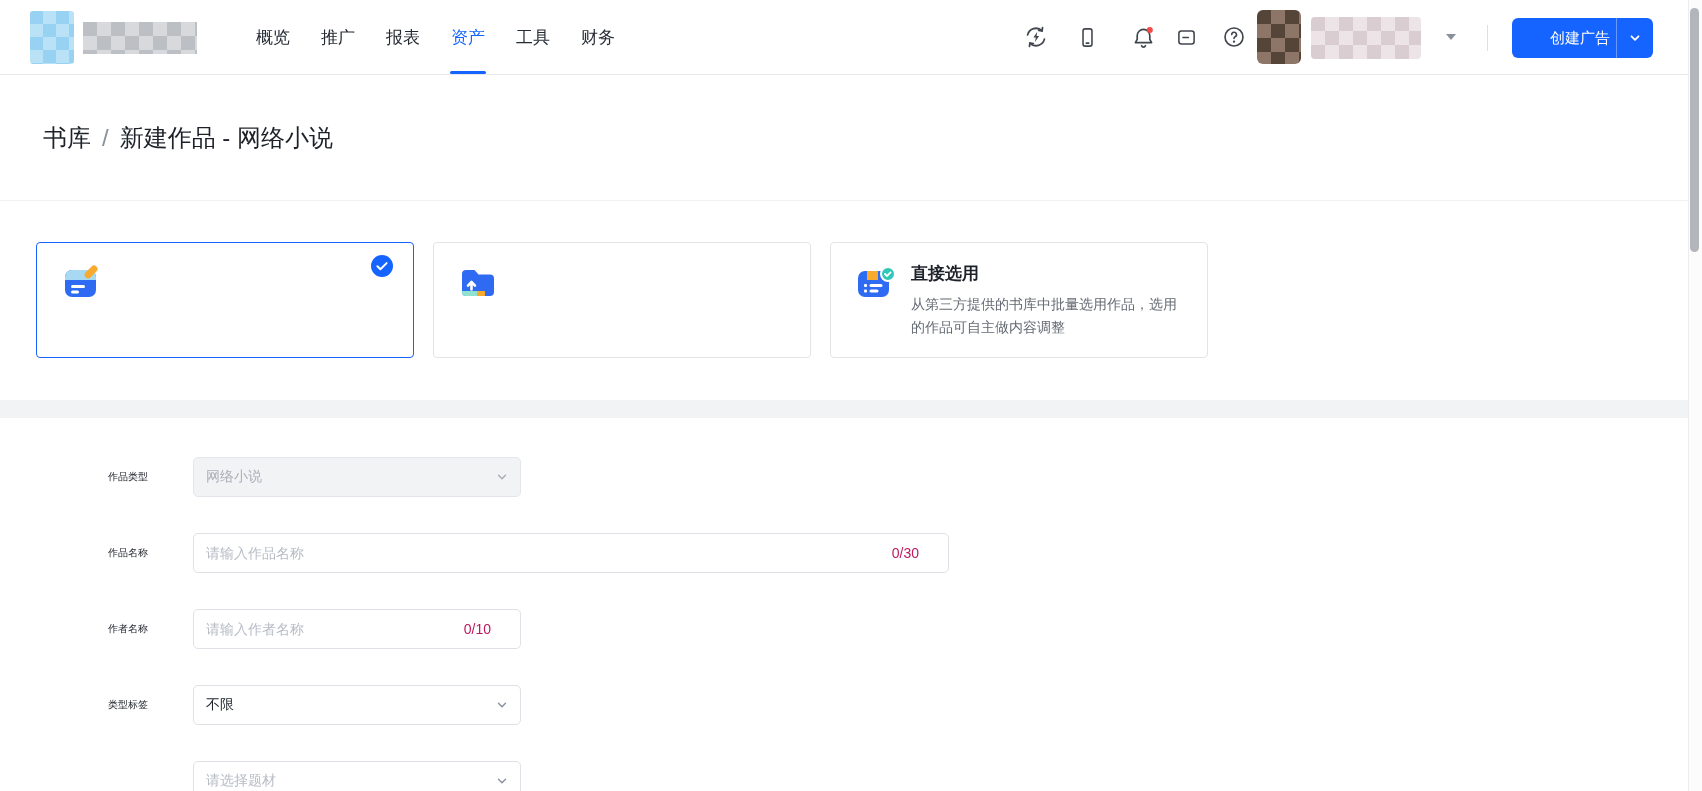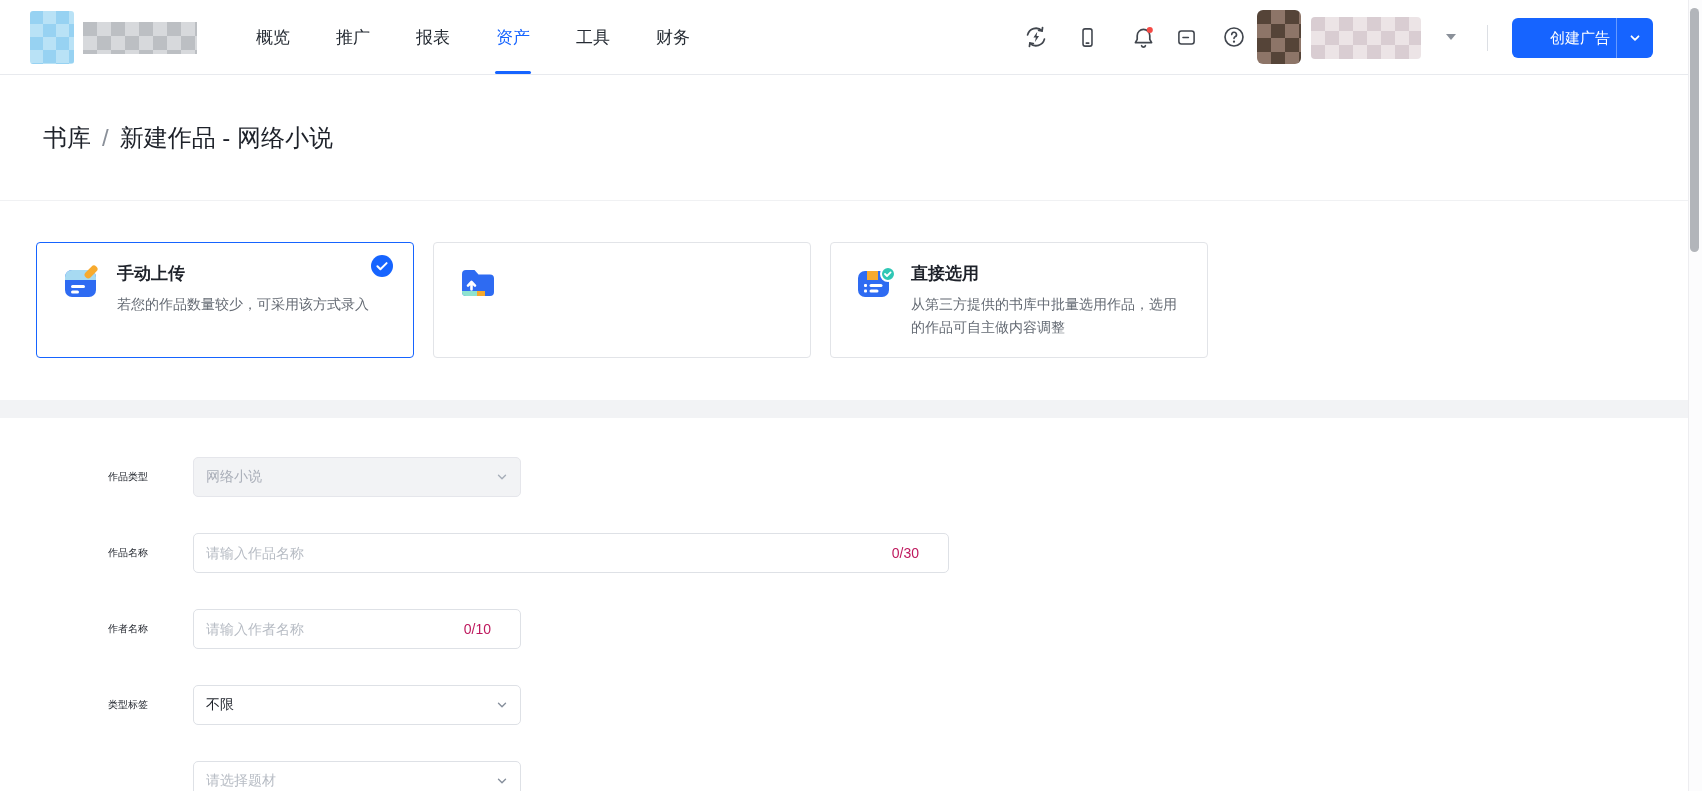--- a/index.html
+++ b/index.html
@@ -7,21 +7,21 @@
   html,body { width:1702px; height:791px; overflow:hidden; background:#fff;
     font-family:"Liberation Sans","DejaVu Sans",sans-serif; color:#1d2129; }
 
   
   .topnav { position:relative; height:75px; background:#fff; border-bottom:1px solid #e8eaee; box-sizing:border-box; }
   .logo { position:absolute; left:30px; top:11px; display:flex; align-items:center; gap:9px; cursor:pointer; }
   .logo-mark { width:44px; height:53px; border-radius:3px;
     background:repeating-conic-gradient(#b9e2f6 0% 25%, #97d2f2 0% 50%) 0 0/26px 26px; }
   .logo-text { width:114px; height:32px;
     background:repeating-conic-gradient(#d7d9dc 0% 25%, #bcbfc3 0% 50%) 0 0/28px 28px; }
-  .nav-menu { position:absolute; left:256px; top:0; height:100%; display:flex; gap:46px; }
+  .nav-menu { position:absolute; left:256px; top:0; height:100%; display:flex; gap:31px; }
   .nav-item { position:relative; display:flex; align-items:center; font-size:17px; color:#252b33; cursor:pointer; }
   .nav-item.active { color:var(--accent); font-weight:500; }
   .nav-item.active::after { content:""; position:absolute; left:50%; transform:translateX(-50%);
     bottom:0; width:36px; height:3px; border-radius:1.5px; background:var(--accent); }
   .icon-btn { position:absolute; top:50%; transform:translateY(-50%); width:30px; height:30px;
     display:flex; align-items:center; justify-content:center; cursor:pointer; }
   .avatar { position:absolute; left:1257px; top:10px; width:44px; height:54px; border-radius:6px; cursor:pointer;
     background:repeating-conic-gradient(#8d7568 0% 25%, #554438 0% 50%) 0 0/28px 28px; }
   .username-ph { position:absolute; left:1311px; top:17px; width:110px; height:42px; border-radius:4px; cursor:pointer;
     background:repeating-conic-gradient(#ece4e6 0% 25%, #d9cdd2 0% 50%) 0 0/28px 28px; }
@@ -171,24 +171,20 @@
       <svg width="40" height="40" viewBox="0 0 40 40">
         <rect x="4" y="7" width="31" height="27" rx="7" fill="#2e6bf2"></rect>
         <path d="M4 14a7 7 0 0 1 7-7h17a7 7 0 0 1 7 7v3H4z" fill="#a7daf2"></path>
         <g transform="rotate(45 29 10)">
             <rect x="25.5" y="1" width="7" height="15" rx="3.2" fill="#f7aa2e"></rect>
           </g>
         <rect x="10" y="22" width="14" height="3" rx="1.5" fill="#fff"></rect>
         <rect x="10" y="27.5" width="8" height="3" rx="1.5" fill="#fff"></rect>
       </svg>
     </div>
-    <div>
-      <div class="card-title">手动上传</div>
-      <div class="card-desc">若您的作品数量较少，可采用该方式录入</div>
-    </div>
     <div class="check-badge">
       <svg width="22" height="22" viewBox="0 0 22 22">
         <circle cx="11" cy="11" r="11" fill="#1664ff"></circle>
         <path d="M6.4 11.3l3 3 6.2-6.2" stroke="#fff" stroke-width="2" fill="none" stroke-linecap="round" stroke-linejoin="round"></path>
       </svg>
     </div>
   </div>
 
   <div class="method-card">
     <div class="card-icon">

